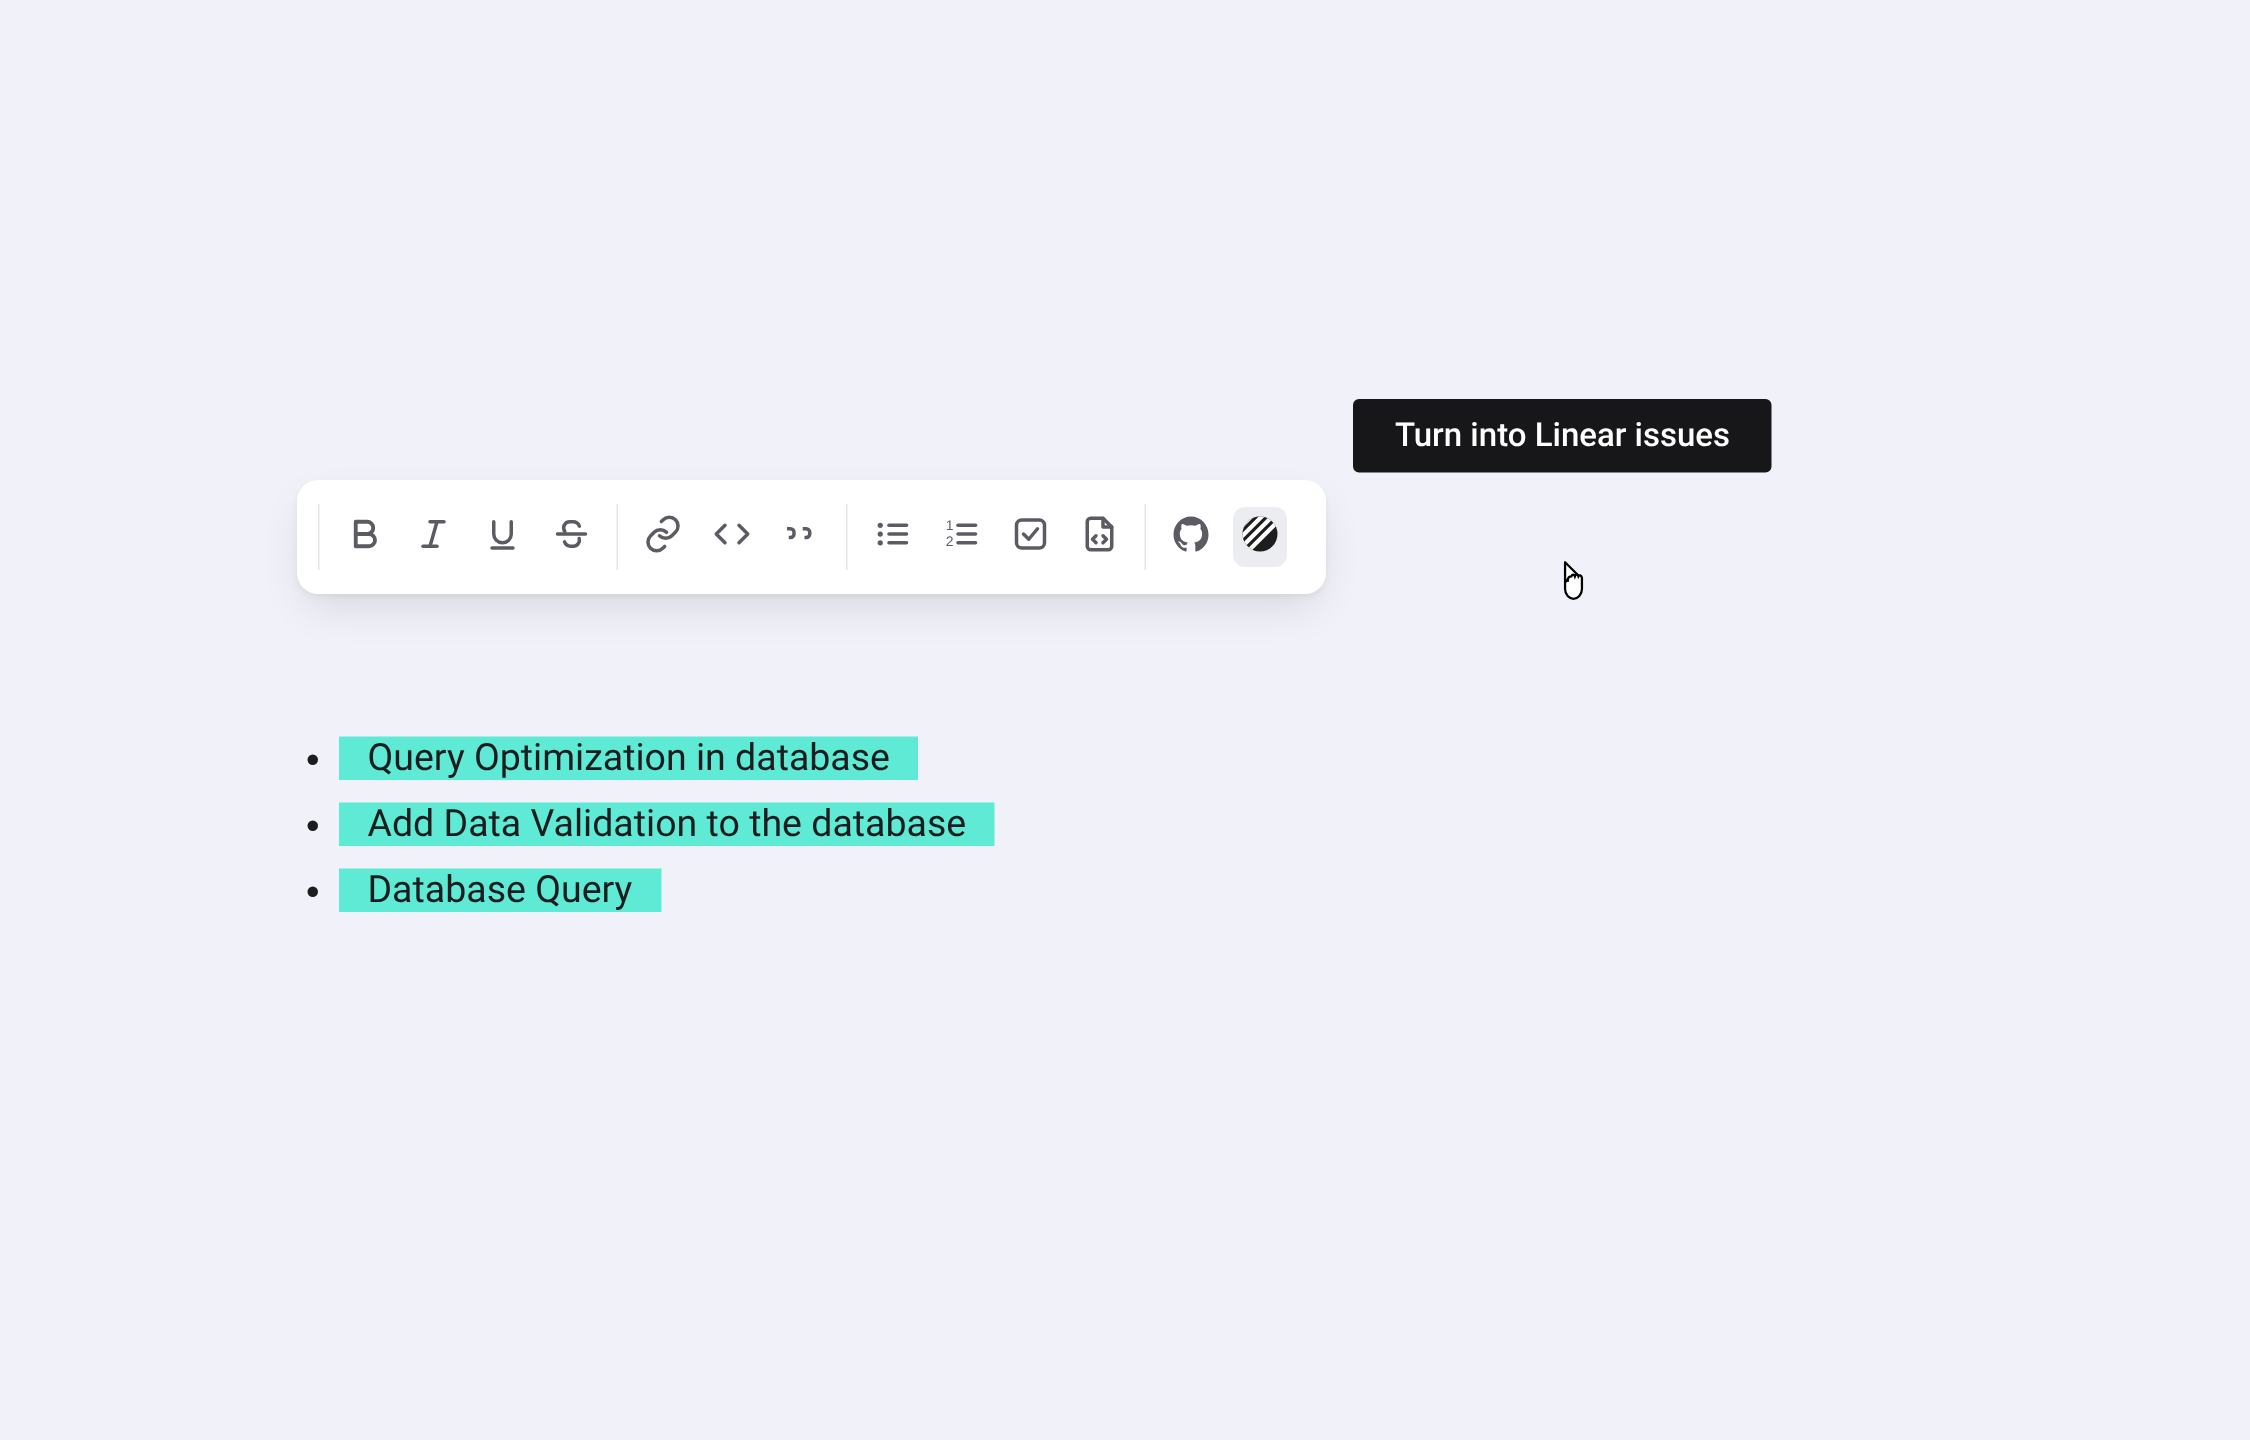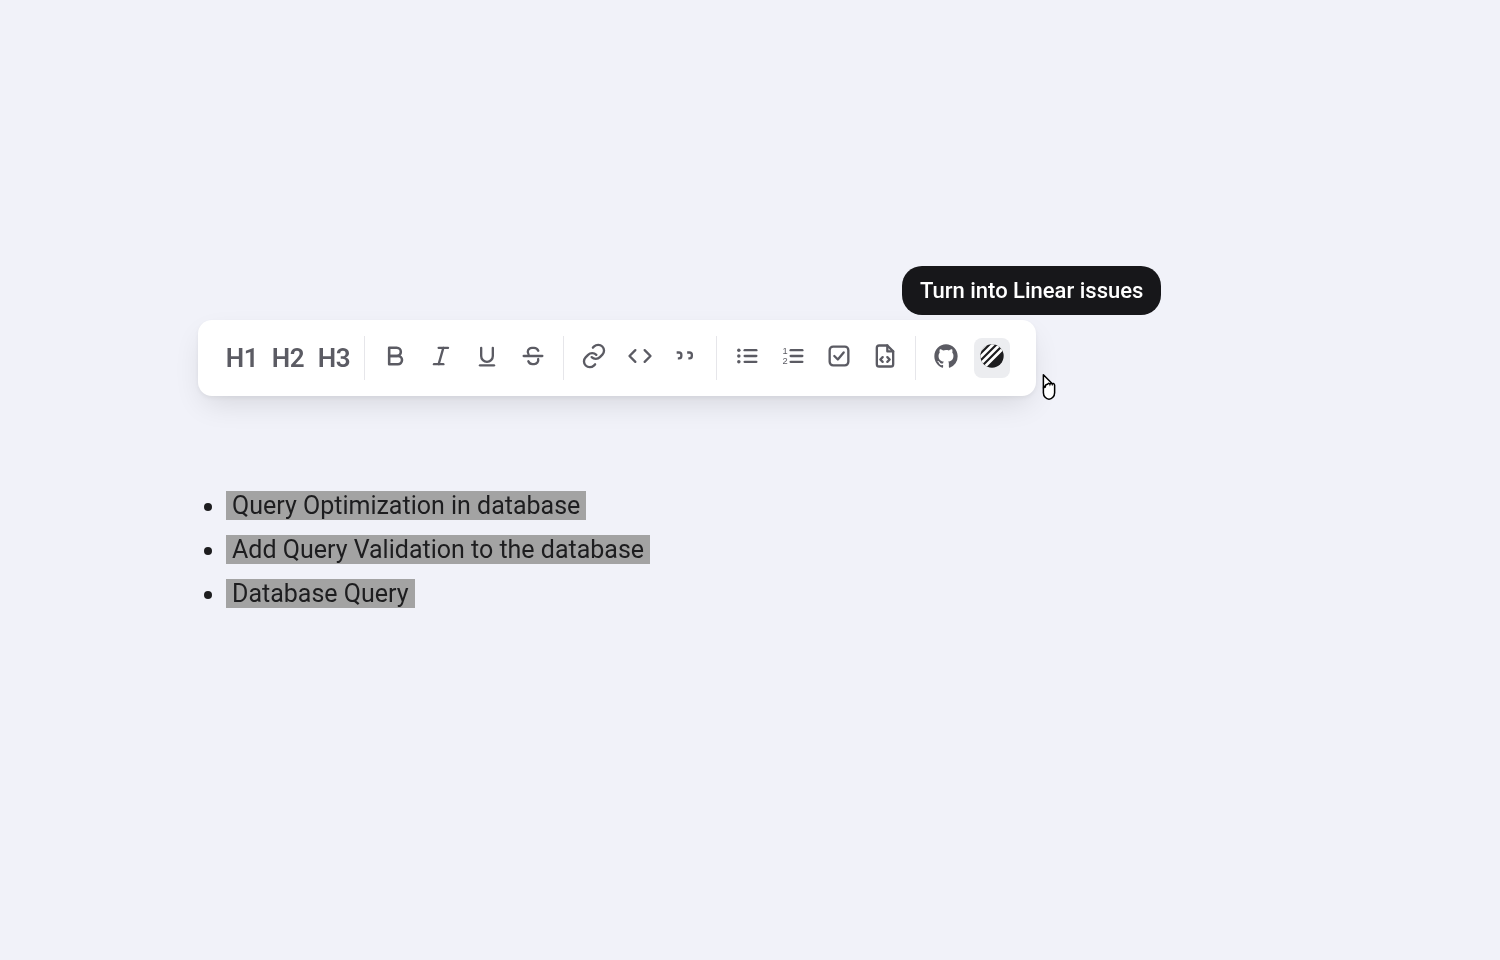--- a/index.html
+++ b/index.html
@@ -52,22 +52,22 @@
       color: #5b5b63;
       font-size: 26px;
       letter-spacing: -0.5px;
     }
     .tooltip {
       position: absolute;
       left: 902px;
       top: 266px;
       background: #17171a;
       color: #fff;
-      padding: 12px 18px;
-      border-radius: 20px;
+      padding: 12px 28px;
+      border-radius: 4px;
       font-size: 22px;
       font-weight: 500;
       white-space: nowrap;
     }
     .cursor {
       position: absolute;
       left: 1034px;
       top: 372px;
       width: 30px;
       height: 30px;
@@ -81,40 +81,29 @@
     .content ul {
       list-style: disc;
       padding-left: 28px;
     }
     .content li {
       font-size: 25px;
       color: #1d1d1f;
       line-height: 1.75;
     }
     .content li .sel {
-      background: #a3a3a3;
-      padding: 0 6px;
+      background: #5eead4;
+      padding: 0 19px;
     }
   </style>
 </head>
 <body>
 
 <div class="toolbar">
 
-  <div class="group">
-    <div class="btn">
-        <span class="h-label">H1</span>
-      </div>
-    <div class="btn">
-        <span class="h-label">H2</span>
-      </div>
-    <div class="btn">
-        <span class="h-label">H3</span>
-      </div>
-  </div>
 
   <div class="divider"></div>
 
   <div class="group">
     <div class="btn">
       <span><svg viewBox="0 0 24 24" fill="none" stroke="currentColor" stroke-width="2.2" stroke-linecap="round" stroke-linejoin="round">
             <path d="M7 5h6.5a3.5 3.5 0 0 1 0 7H7z"></path>
             <path d="M7 12h7.5a3.5 3.5 0 0 1 0 7H7z"></path>
           </svg></span>
     </div>
@@ -238,16 +227,16 @@
 <div class="cursor">
   <svg viewBox="0 0 32 32">
       <path d="M10 3 L10 17 L13 14 L16 21 L19 19.5 L16 13 L20 13 Z" fill="#fff" stroke="#000" stroke-width="1.6" stroke-linejoin="round"></path>
       <path d="M8 14 C8 12 9 11 10.5 11 C11 9.5 12.5 9.5 13 11 C13.5 9.5 15 9.5 15.5 11 C16 10 17.5 10 18 12 L18 20 C18 24 15 27 12 27 C9 27 6 24 6 20 L6 16 C6 14.5 7 14 8 14 Z" fill="#fff" stroke="#000" stroke-width="1.6" transform="translate(4,2)"></path>
     </svg>
 </div>
 
 <div class="content">
   <ul>
     <li><span class="sel">Query Optimization in database</span></li>
-    <li><span class="sel">Add Query Validation to the database</span></li>
+    <li><span class="sel">Add Data Validation to the database</span></li>
     <li><span class="sel">Database Query</span></li>
   </ul>
 </div>
 
 </body></html>

